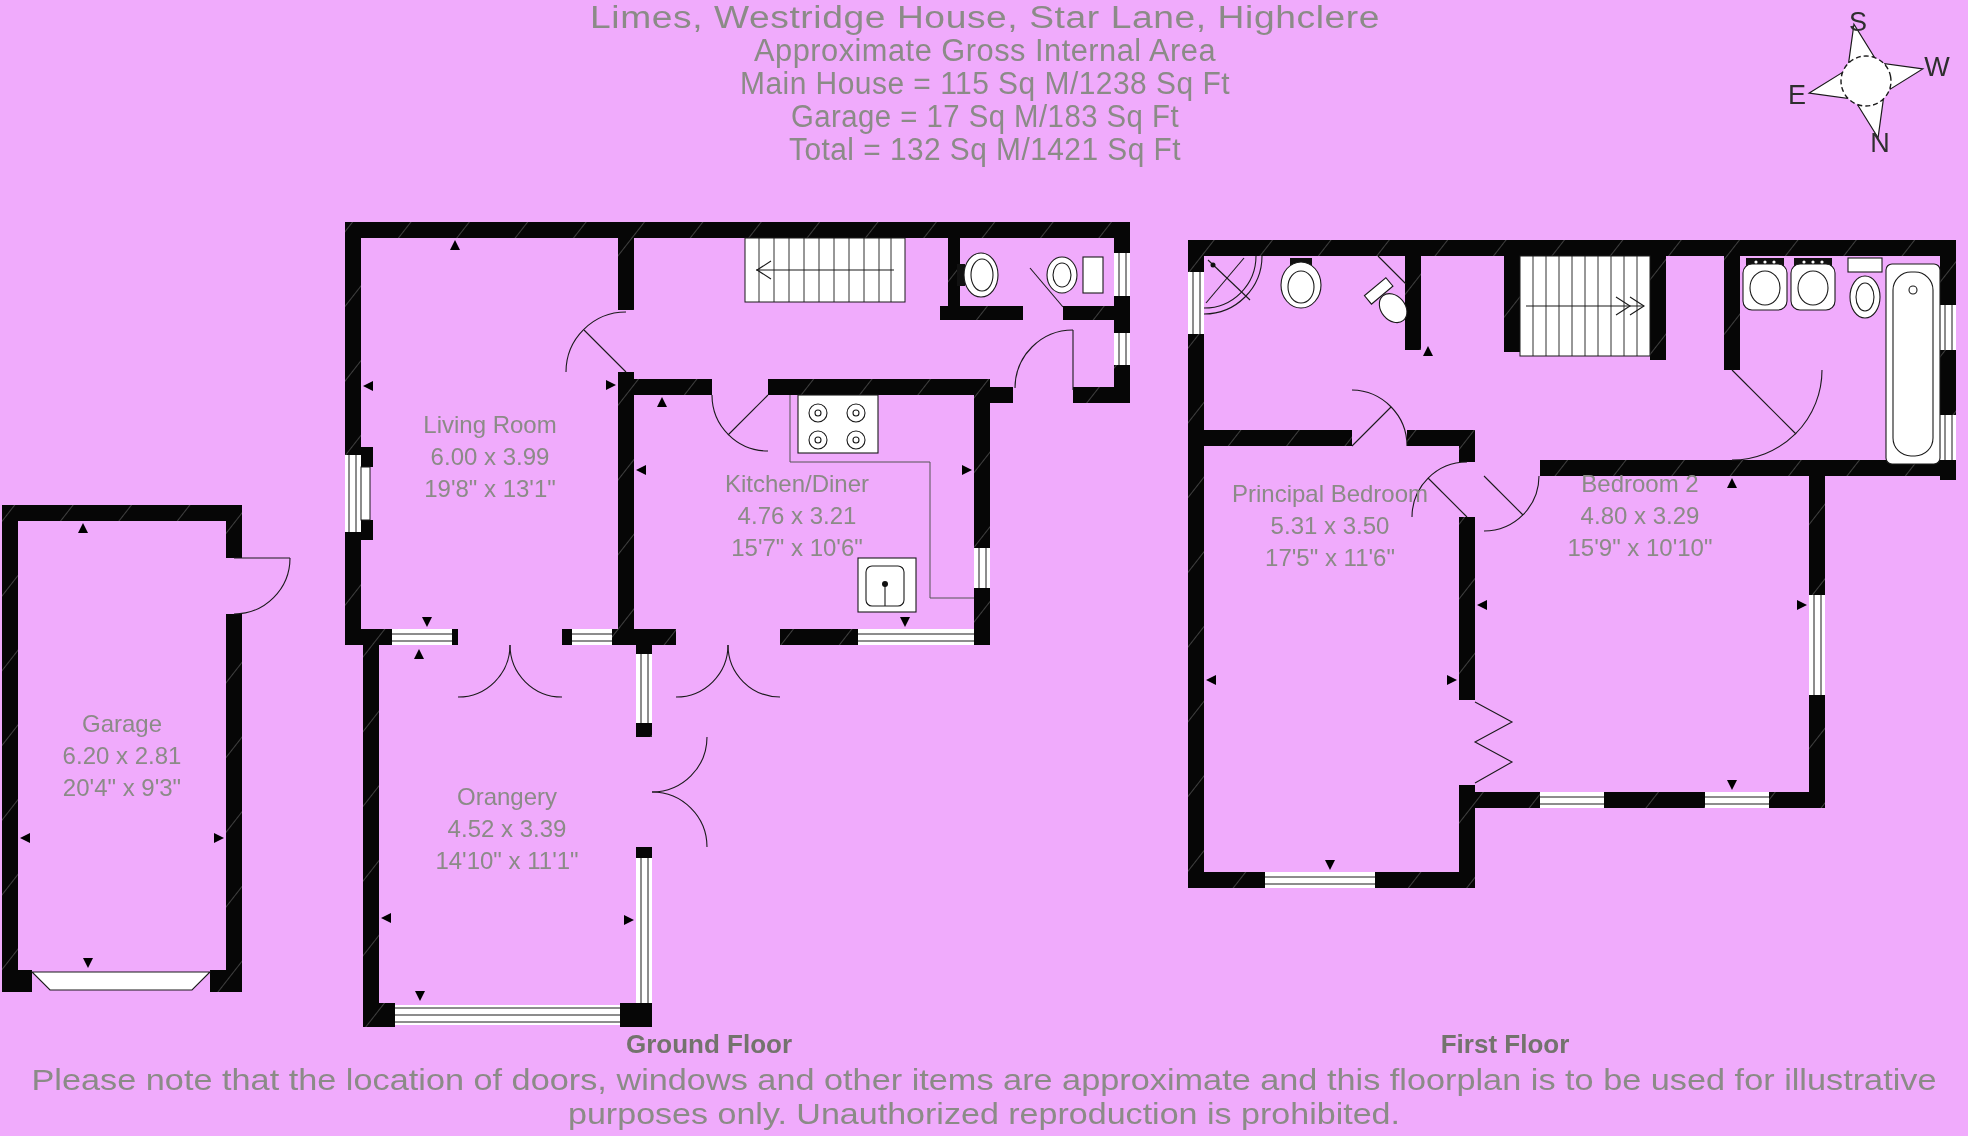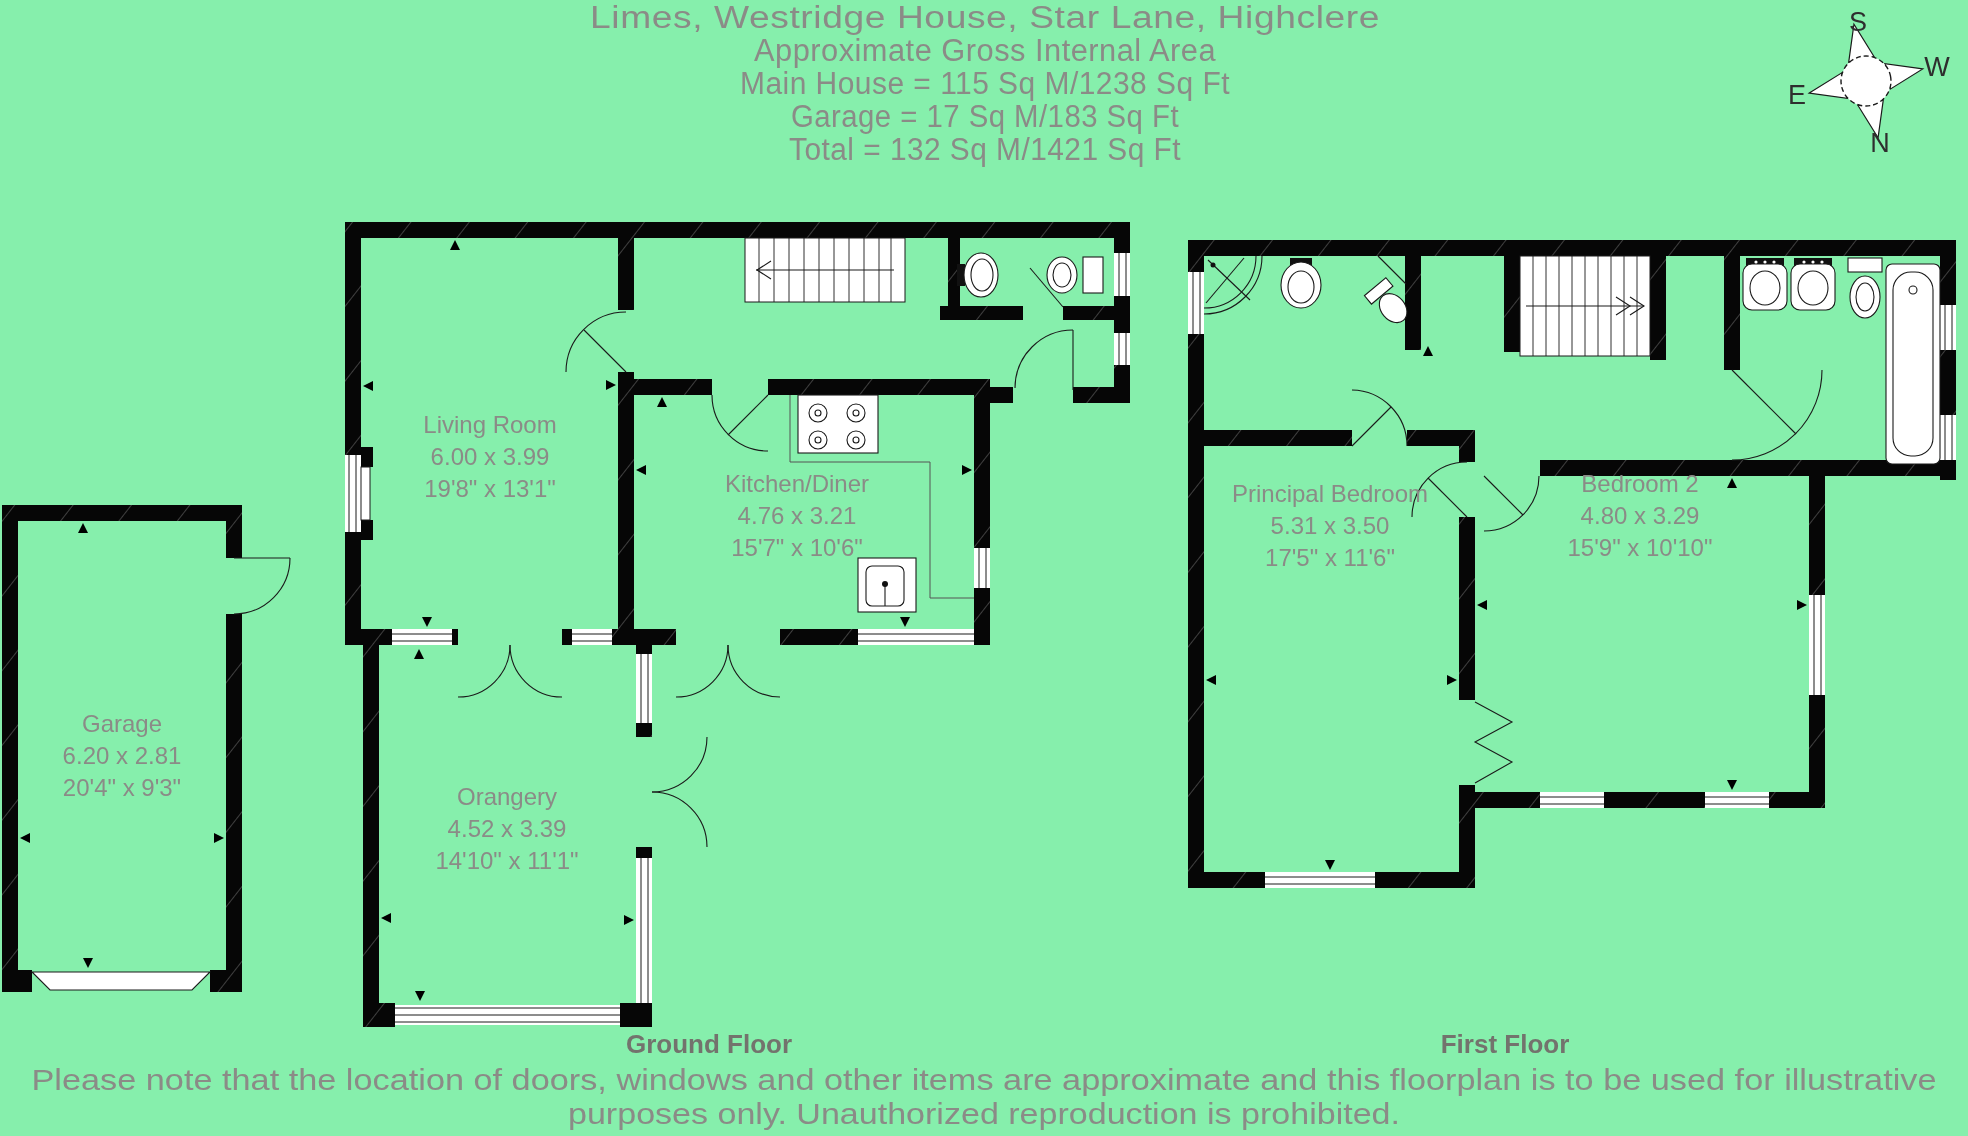--- a/index.html
+++ b/index.html
@@ -1,16 +1,16 @@
 <!DOCTYPE html>
 <html><head>
 <meta charset="utf-8">
 <style>
   html,body{margin:0;padding:0;background:#ffffff;}
-  .stage{position:relative;width:1968px;height:1136px;background:#86efac;overflow:hidden;}
+  .stage{position:relative;width:1968px;height:1136px;background:#f0abfc;overflow:hidden;}
   svg{position:absolute;left:0;top:0;}
   text{font-family:"Liberation Sans", sans-serif;fill:#8b8b87;}
   .title{font-size:31px;letter-spacing:.5px;}
   .room{font-size:24px;}
   .floorlbl{font-size:26px;font-weight:bold;fill:#73736d;}
   .disc{font-size:29px;}
   .compass-letter{font-size:27px;fill:#2e2e2e;}
   .wall{fill:url(#hatch);}
   .thin{stroke:#1a1a1a;stroke-width:1.1;fill:#fff;}
   .arc{stroke:#1a1a1a;stroke-width:1.1;fill:none;}

